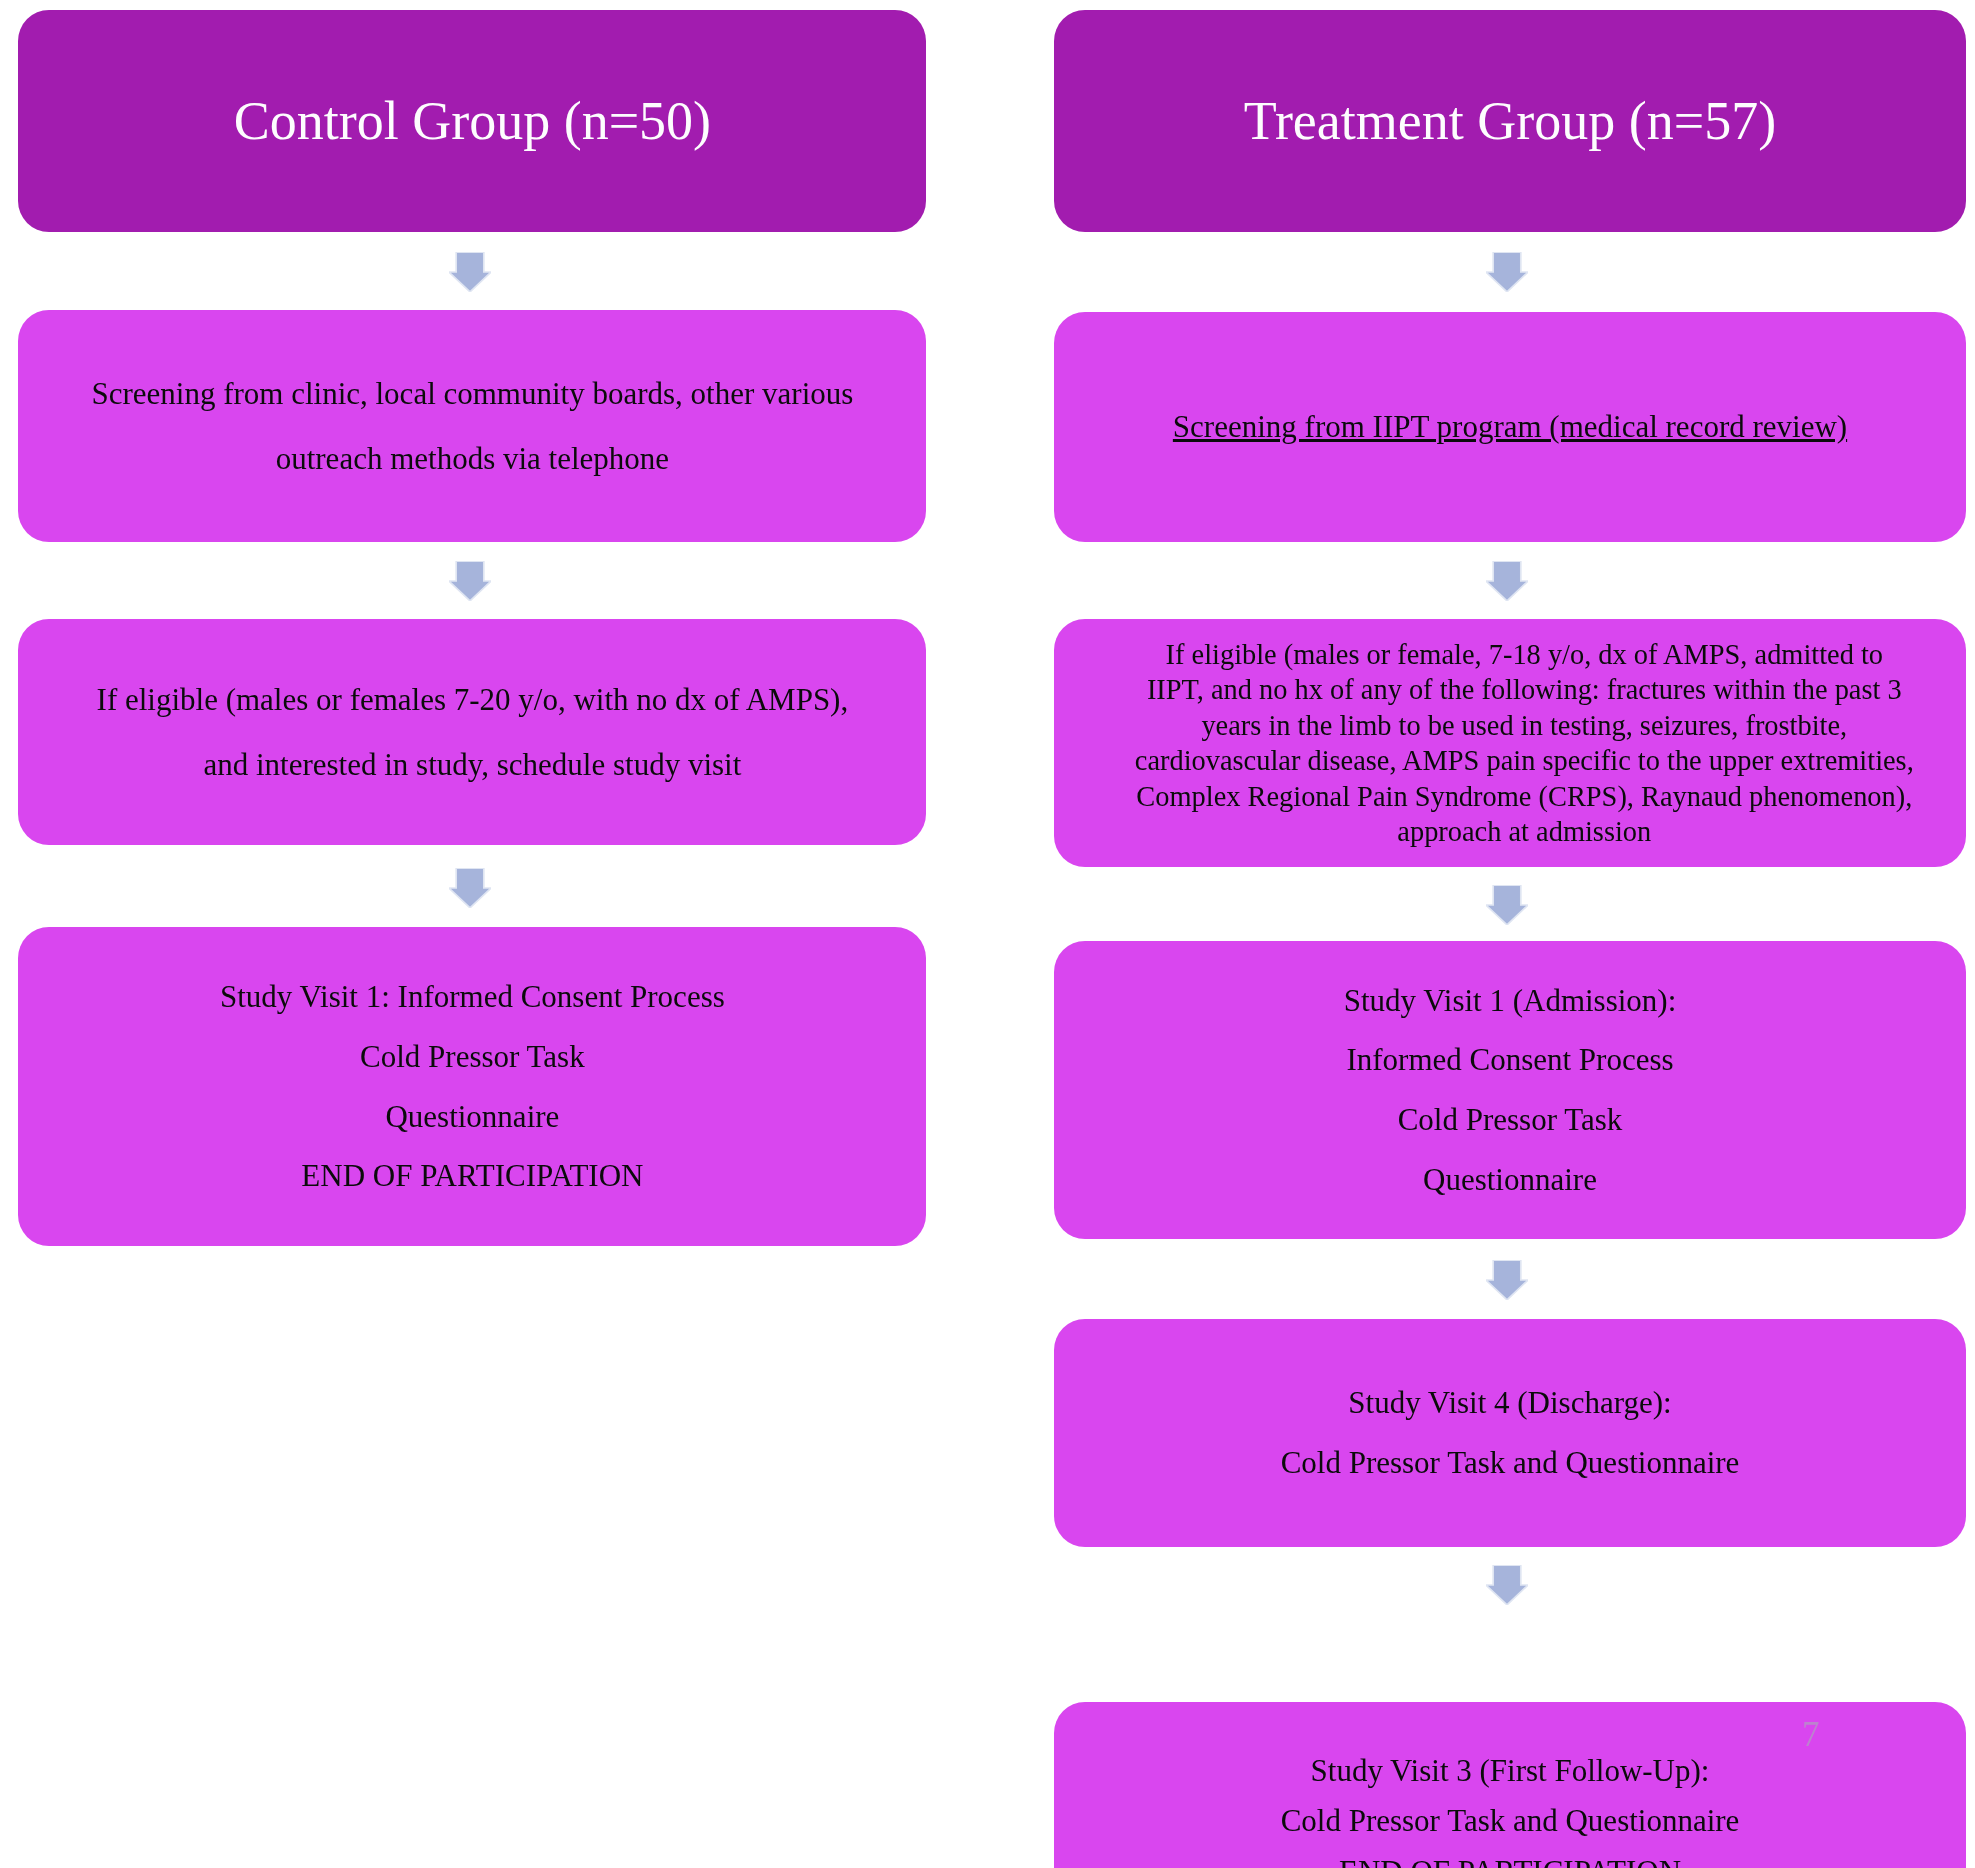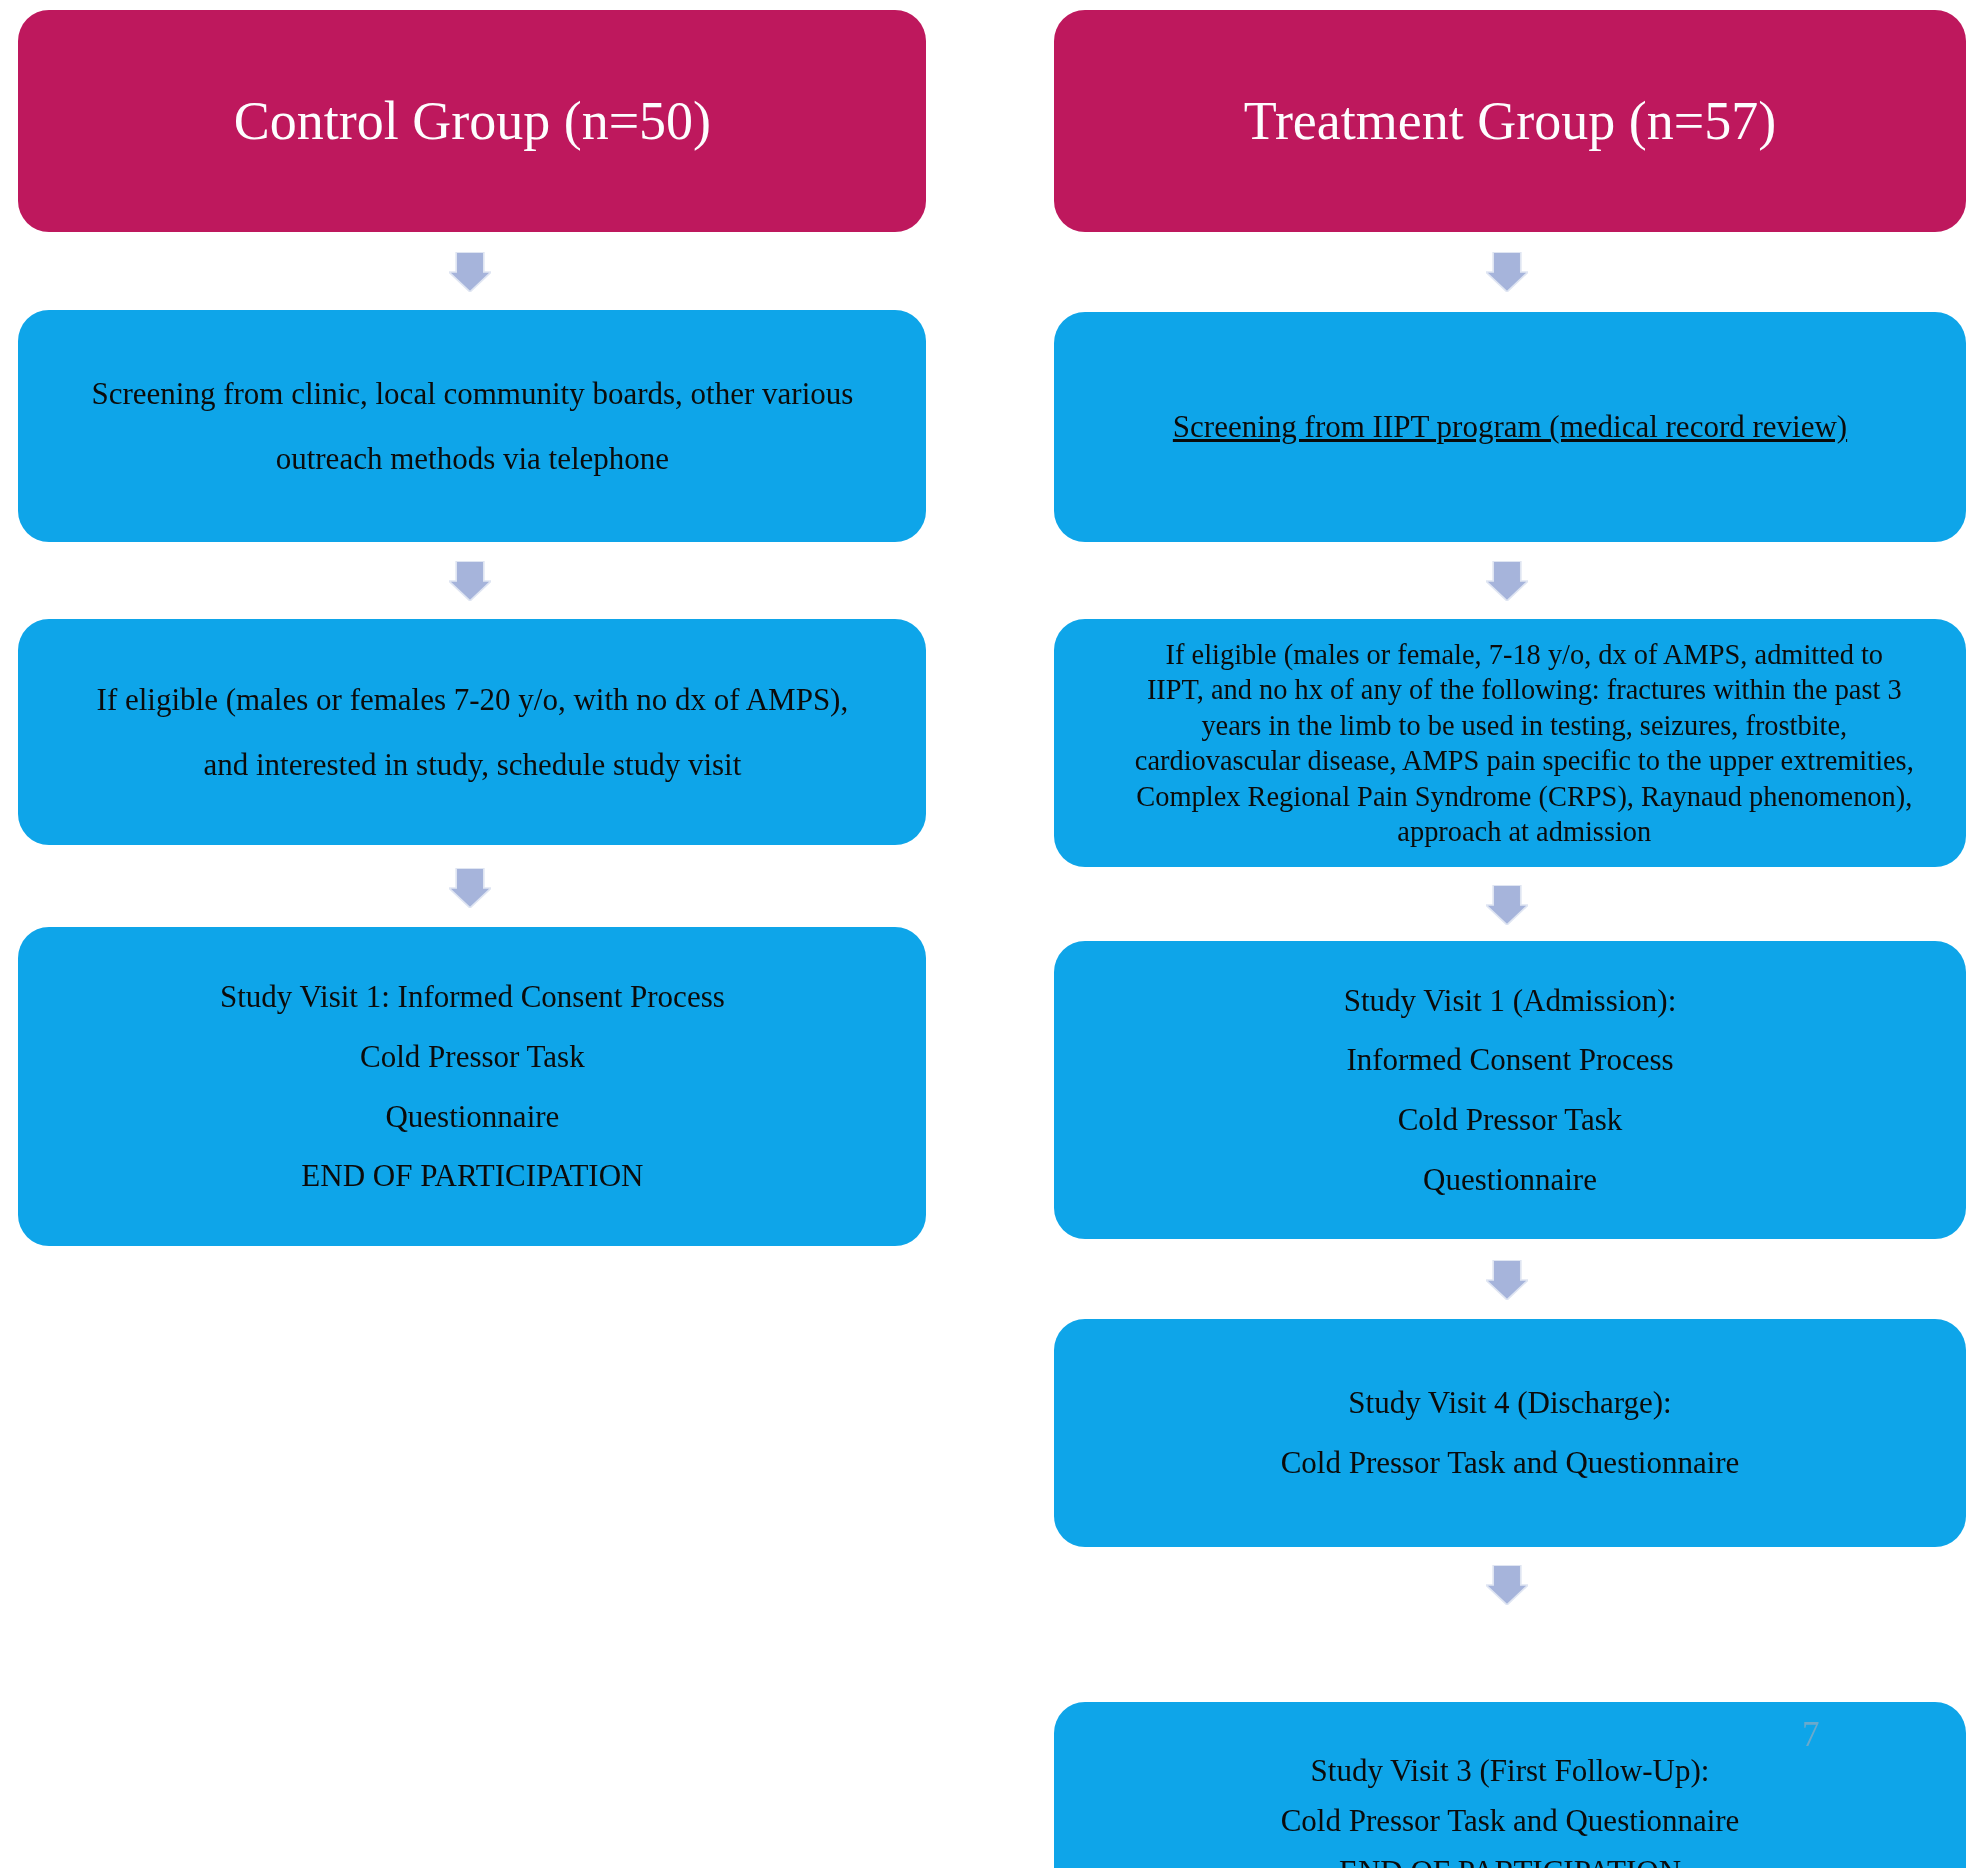--- a/index.html
+++ b/index.html
@@ -24,27 +24,27 @@
     border-radius: 31px;
     display: flex;
     align-items: center;
     justify-content: center;
     text-align: center;
     white-space: pre-line;
     box-sizing: border-box;
     padding: 5.6px 13.4px;
   }
   .header-box {
-    background: #be185d;
+    background: #a21caf;
     color: #fdfdfe;
     font-size: 54px;
     line-height: 1.2;
   }
   .step-box {
-    background: #0ea5e9;
+    background: #d946ef;
     color: #0b0b0b;
     font-size: 31px;
     line-height: 2.11;
   }
   .lh-list   { line-height: 1.92; }
   .lh-tight  { font-size: 28.4px; line-height: 1.25; }
   .lh-medium { line-height: 1.62; }
   .arrow {
     position: absolute;
     width: 42px;

